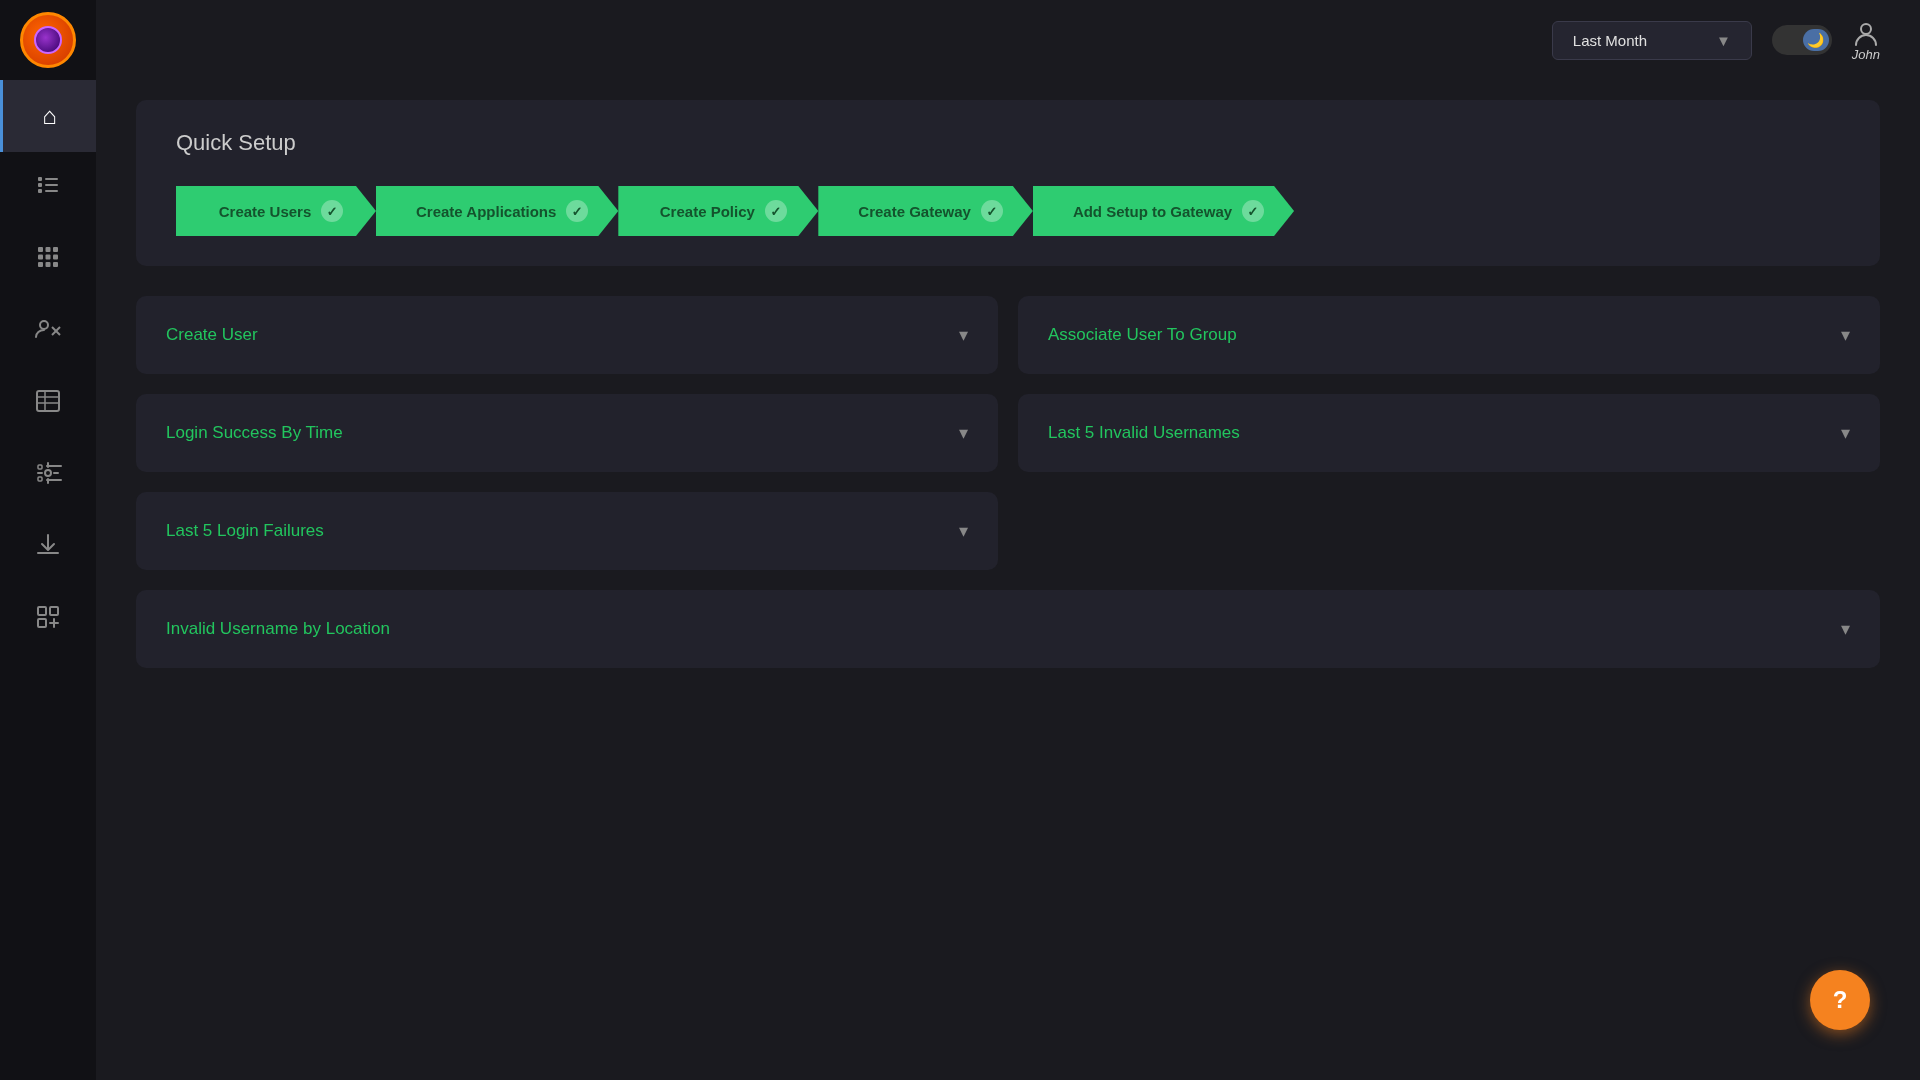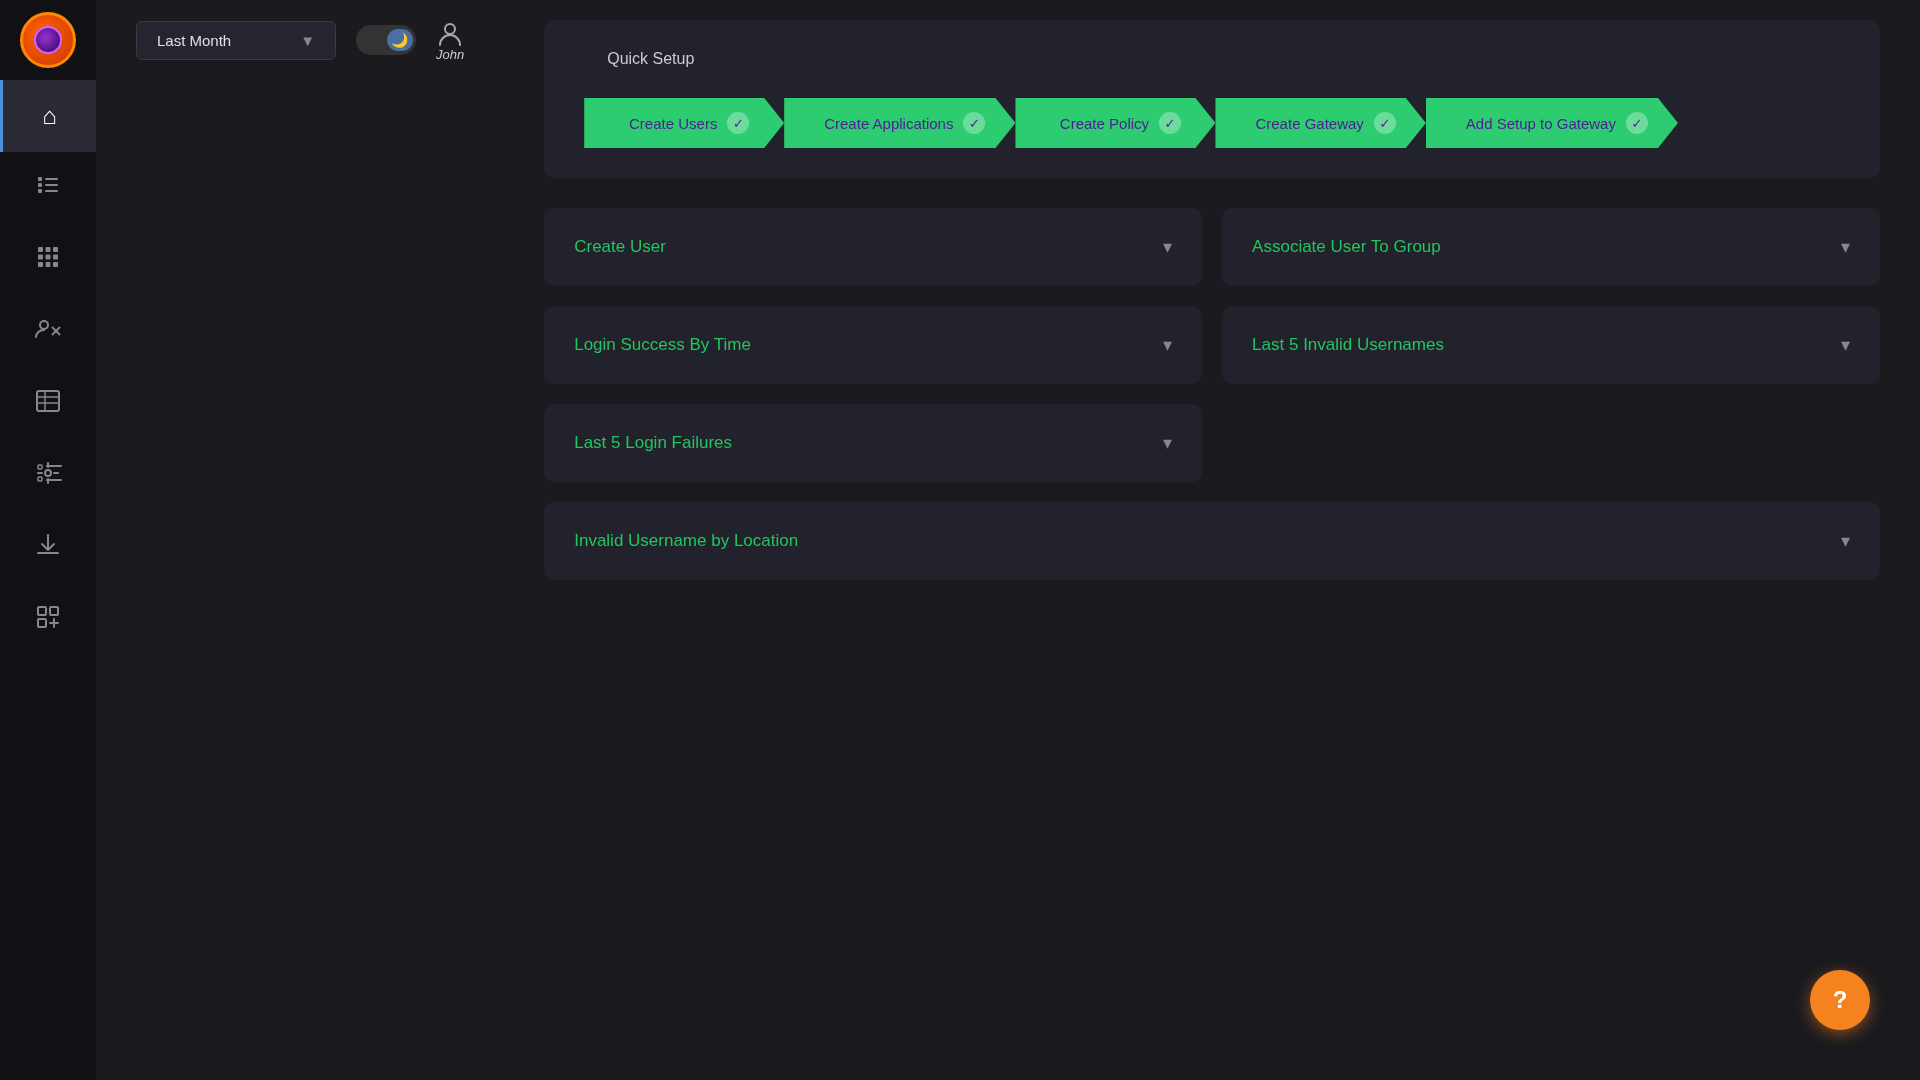--- a/index.html
+++ b/index.html
@@ -80,20 +80,21 @@
     }
 
     .sidebar-icon {
       font-size: 24px;
     }
 
     
     .main {
       flex: 1;
       display: flex;
+      flex-direction: column;
       height: 1080px;
       overflow-y: auto;
     }
 
     
     .topbar {
       height: 80px;
       display: flex;
       align-items: center;
       justify-content: flex-end;
@@ -175,43 +176,42 @@
     
     .quick-setup {
       background: #22222c;
       border-radius: 10px;
       padding: 30px 40px;
       margin-bottom: 30px;
     }
 
     .quick-setup-title {
       color: #ccc;
-      font-size: 16px;
+      font-size: 22px;
       margin-bottom: 30px;
-      margin-left: 23px;
     }
 
     .steps-row {
       display: flex;
       align-items: center;
       gap: 0;
     }
 
     .step-item {
       display: flex;
       align-items: center;
       position: relative;
     }
 
     .step-arrow {
       display: flex;
       align-items: center;
       background: #2ecc71;
-      color: #4c1d95;
-      font-weight: 400;
+      color: #14532d;
+      font-weight: 700;
       font-size: 15px;
       padding: 14px 30px 14px 40px;
       clip-path: polygon(0 0, calc(100% - 20px) 0, 100% 50%, calc(100% - 20px) 100%, 0 100%, 20px 50%);
       margin-left: -1px;
       cursor: pointer;
       white-space: nowrap;
       min-width: 200px;
       justify-content: center;
       gap: 10px;
     }

